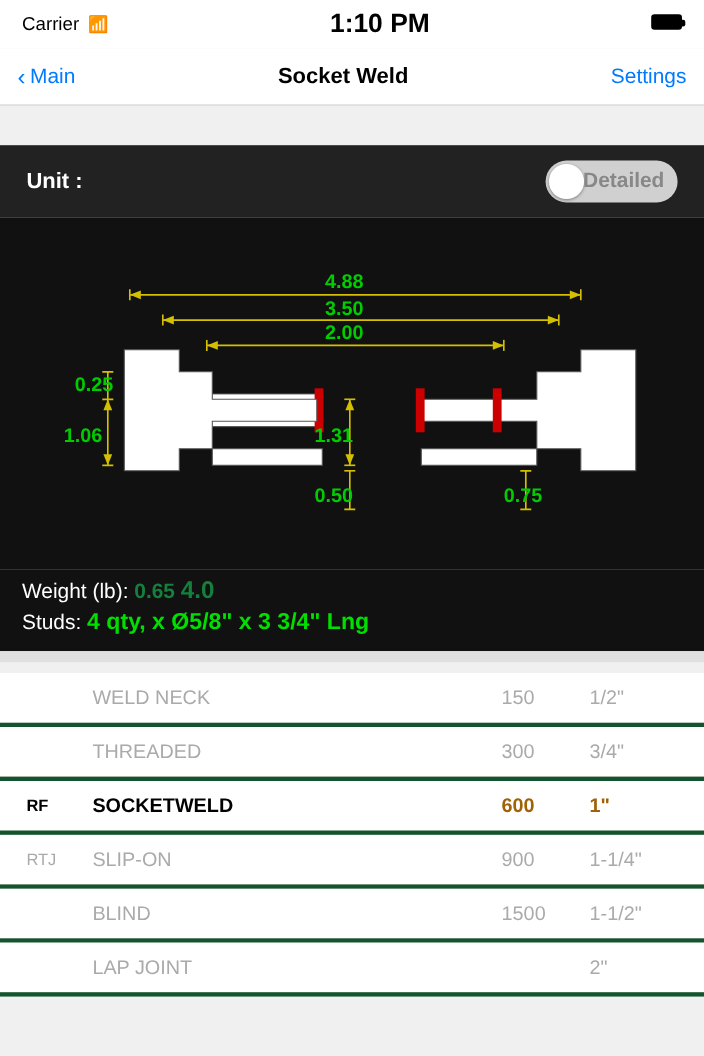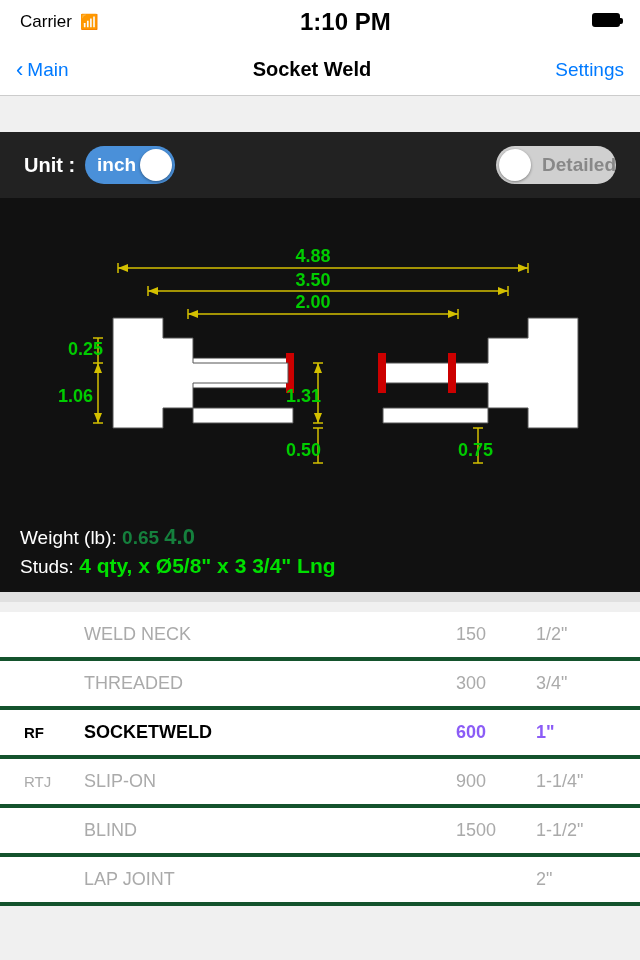--- a/index.html
+++ b/index.html
@@ -102,21 +102,21 @@
       width: 120px; height: 38px;
       background: #d0d0d0;
       border-radius: 19px;
       display: flex; align-items: center;
       position: relative;
       cursor: pointer;
       padding: 3px;
     }
     .toggle-detailed .toggle-text {
       position: absolute;
-      right: 0;
+      right: 12px;
       color: #888;
       font-size: 19px;
       font-weight: 600;
     }
     .toggle-detailed .toggle-knob {
       position: absolute;
       left: 3px;
       width: 32px; height: 32px;
       background: white;
       border-radius: 50%;
@@ -174,21 +174,21 @@
       color: #aaa;
       font-weight: 400;
     }
     .table-row.current .col-type,
     .table-row.current .col-prefix {
       color: #000;
       font-weight: 900;
     }
     .table-row.current .col-rating,
     .table-row.current .col-size {
-      color: #8b5cf6;
+      color: #a16207;
       font-weight: 900;
     }
 
     
     .diagram-svg {
       display: block;
       margin: 0 auto;
     }
   </style>
 </head>
@@ -210,24 +210,20 @@
     <span style="font-size:22px;">‹</span>
     <span>Main</span>
   </div>
   <div class="nav-title">Socket Weld</div>
   <div class="nav-settings">Settings</div>
 </div>
 
 <div class="controls-row">
   <div class="unit-group">
     <span class="unit-label">Unit :</span>
-    <div class="toggle-inch">
-      <span class="toggle-text">inch</span>
-      <div class="toggle-knob"></div>
-    </div>
   </div>
   <div class="toggle-detailed">
     <div class="toggle-knob"></div>
     <span class="toggle-text">Detailed</span>
   </div>
 </div>
 
 <div class="diagram-area">
   <svg class="diagram-svg" width="600" height="290" viewBox="0 0 600 290">
 

